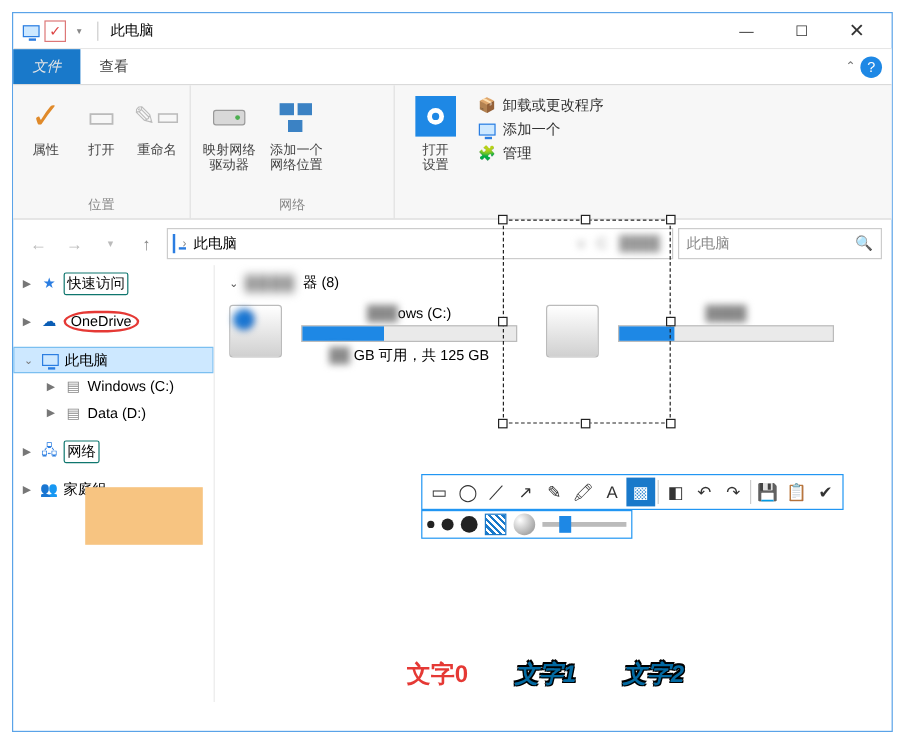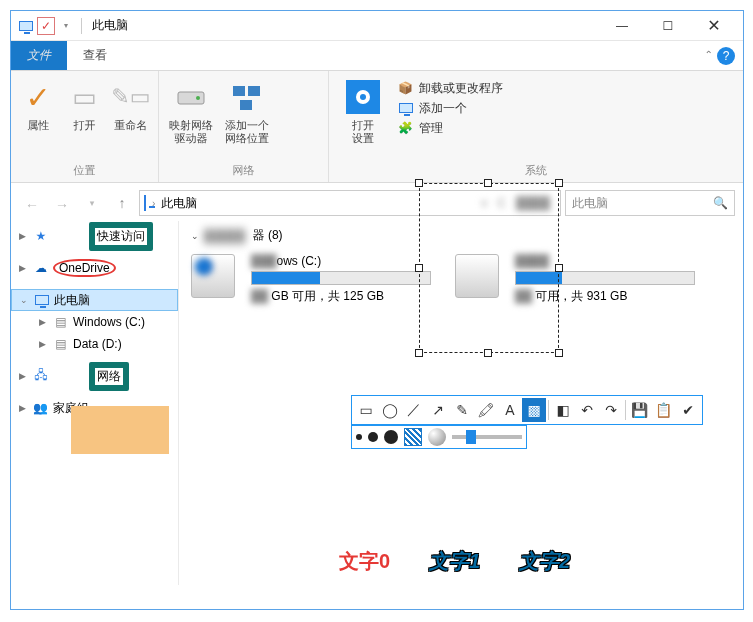--- a/index.html
+++ b/index.html
@@ -45,31 +45,31 @@
 
 
 .body { position: absolute; top: 210px; bottom: 24px; left: 0; right: 0; display: flex; }
 .sidebar { width: 168px; border-right: 1px solid #eaeaea; padding-top: 4px; overflow: hidden; }
 .sitem { display: flex; align-items: center; font-size: 12px; height: 22px; padding-left: 8px; gap: 4px; position: relative; }
 .sitem .exp { width: 10px; font-size: 9px; color: #777; }
 .sitem .sic { width: 16px; height: 16px; display: flex; align-items: center; justify-content: center; }
 .sitem.sel { background: #cde8ff; border: 1px solid #7bbff0; height: 22px;}
 .sitem.ind { padding-left: 28px; }
 .sidebar .gap { height: 10px; }
-.annot-g { border: 6px solid #0f766e; border-radius: 2px; padding: 0 2px; margin-left: 36px; }
+.annot-g { border: 1px solid #0f766e; border-radius: 2px; padding: 0 2px; }
 .annot-r { border: 2px solid #e53935; border-radius: 50%/60%; padding: 0 4px; }
 .annot-fill { position: absolute; left: 60px; top: 185px; width: 98px; height: 48px; background: #f7c481; }
 
 
 .content { flex: 1; position: relative; padding: 6px 12px; }
 .folderhdr { display: flex; align-items: center; font-size: 12px; gap: 6px; margin-bottom: 10px; }
 .folderhdr .chv { font-size: 9px; color: #555; }
 .folderhdr .blurtxt { filter: blur(4px); color: #888; letter-spacing: 2px; }
 .drives { display: flex; gap: 24px; }
-.drive { width: 240px; display: flex; gap: 16px; }
+.drive { width: 240px; display: flex; gap: 16px; text-align: center; }
 .drive .dicon { width: 44px; height: 44px; background: linear-gradient(#fff,#d0d0d0); border: 1px solid #bbb; border-radius: 3px; }
 .drive .dinfo { flex: 1; font-size: 12px; }
 .dbar { width: 100%; height: 14px; border: 1px solid #bbb; background: #eaeaea; margin: 3px 0; position: relative; }
 .dbar .fill { position: absolute; left: 0; top: 0; bottom: 0; background: #1e88e5; }
 .drive .blurtxt { filter: blur(3px); color: #888; }
 
 
 .seldash { position: absolute; border: 1.5px dashed #222; pointer-events: none; }
 .handle { position: absolute; width: 8px; height: 8px; background: #fff; border: 1.5px solid #222; }
 
@@ -195,21 +195,20 @@
                 <span class="mon"></span>
               </span>
             <span>添加一个</span>
           </div>
           <div class="sysrow">
             <span class="si">🧩</span>
             <span>管理</span>
           </div>
         </div>
       </div>
-      <div class="lbl">系统</div>
     </div>
   </div>
 
   <div class="navbar">
     <div class="navbtn disabled">←</div>
     <div class="navbtn disabled">→</div>
     <div class="navbtn disabled" style="font-size:9px;">▾</div>
     <div class="navbtn">↑</div>
     <div class="addr">
       <span><span class="mon"></span></span>
@@ -288,21 +287,20 @@
             <div><span class="blurtxt">██</span> <span>GB 可用，共 125 GB</span></div>
           </div>
         </div>
         <div class="drive">
           <div class="dicon"></div>
           <div class="dinfo">
             <div><span class="blurtxt">████</span></div>
             <div class="dbar">
                 <div class="fill" style="width:26%;"></div>
               </div>
-            <div><span class="blurtxt">██</span> <span>可用，共 931 GB</span></div>
           </div>
         </div>
       </div>
 
       <div class="anntxt a0" style="left:160px; bottom:10px;">文字0</div>
       <div class="anntxt a12" style="left:250px; bottom:10px;">文字1</div>
       <div class="anntxt a12" style="left:340px; bottom:10px;font-style:italic;">文字2</div>
     </div>
   </div>
 

